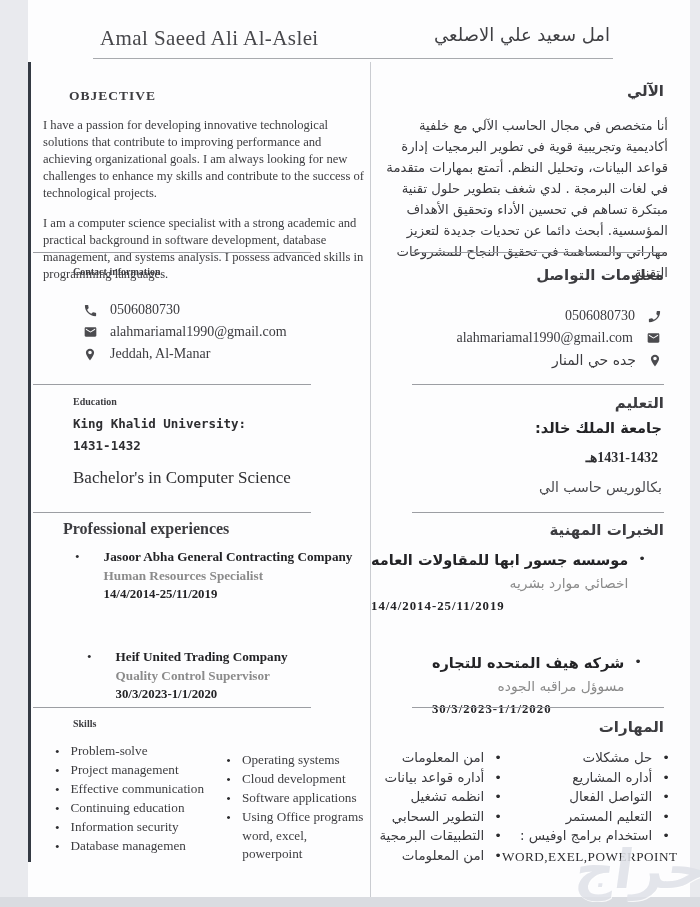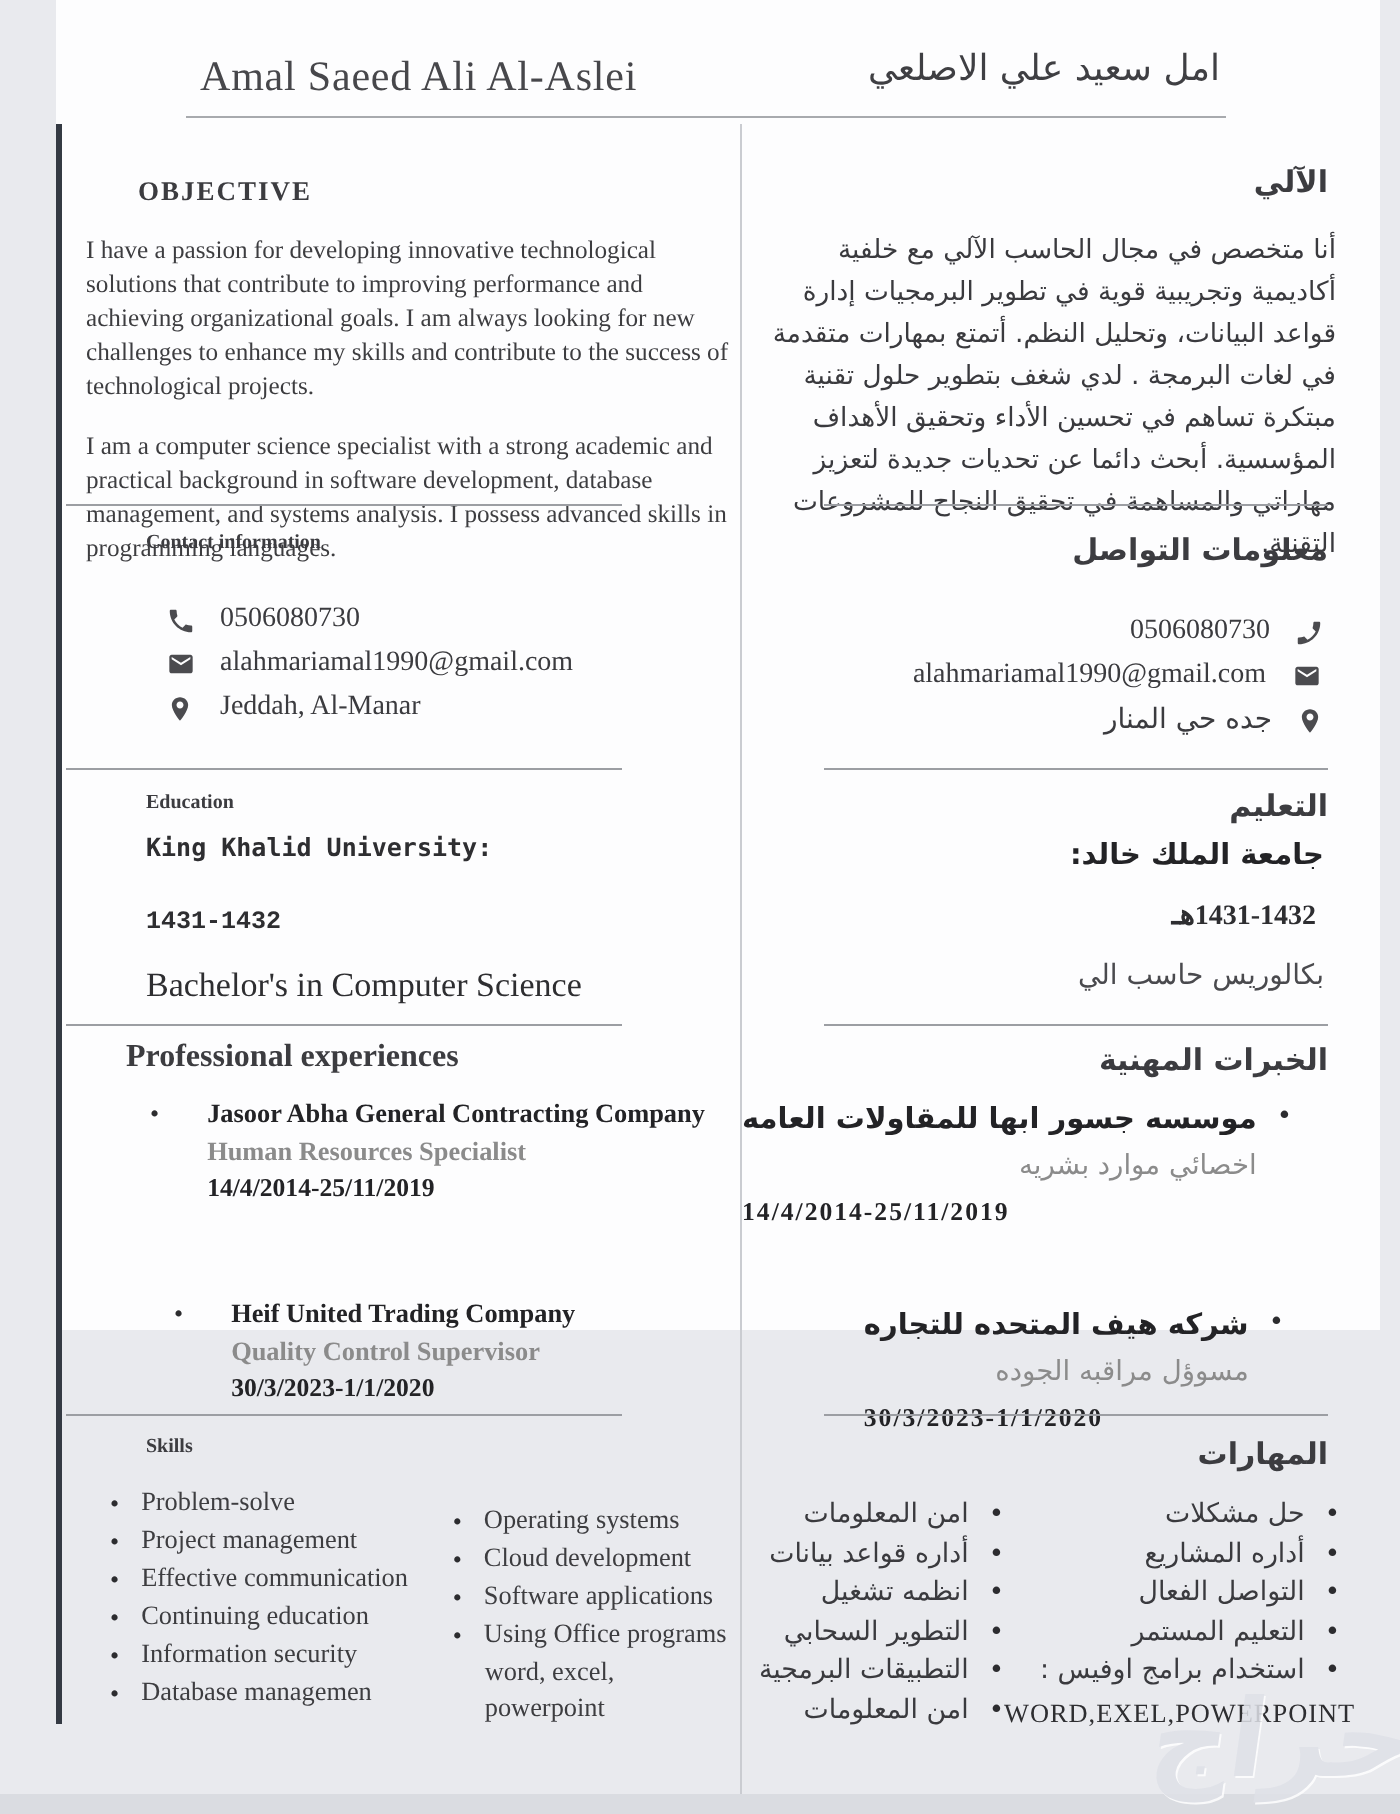--- a/index.html
+++ b/index.html
@@ -4,21 +4,21 @@
 <style>
   html,body{margin:0;padding:0;}
   body{
     width:700px;height:907px;position:relative;
     background:#e9eaee;
     font-family:"Liberation Serif", serif;
     color:#3d3d40;
     overflow:hidden;
   }
   .sheet{
-    position:absolute;left:28px;top:0;width:662px;height:665px;
+    position:absolute;left:28px;top:0;width:662px;height:897px;
     background:#fdfdfe;
   }
   .bottom-band{
     position:absolute;left:0;top:897px;width:700px;height:10px;
     background:#dadce1;
   }
   .left-accent{
     position:absolute;left:0;top:62px;width:3px;height:800px;
     background:#343a43;
   }
@@ -53,21 +53,21 @@
   .obj-title{padding:26px 0 0 38px;font-size:13.5px;letter-spacing:1px;}
   .obj-p{margin:13px 0 0 12px;width:330px;font-size:12.6px;line-height:17px;}
   .sec-title-en{padding:13px 0 0 42px;font-size:10px;}
   .exp-title-en{padding:7px 0 0 32px;font-size:16px;}
   .contact-rows-en{margin:22px 0 0 50px;}
   .crow{display:flex;align-items:center;height:22px;gap:11px;font-size:14px;color:#3b3b3f;}
   .crow .ic{width:18px;display:flex;justify-content:center;}
   .edu-line{margin-left:42px;color:#2e2e31;}
   .mono{font-family:"DejaVu Sans Mono",monospace;font-weight:700;font-size:12.5px;}
   .edu-school{margin-top:9px;}
-  .edu-years{margin-top:23px;font-weight:700;font-family:Liberation Mono, monospace;}
+  .edu-years{margin-top:7px;font-weight:700;}
   .edu-degree{margin-top:15px;font-size:17px;font-weight:400;}
   .exp-item-en{margin:9px 0 0 44px;display:flex;gap:10px;}
   .exp-item-en.second{margin-top:43px;margin-left:56px;}
   .bullet{font-size:13px;line-height:19px;color:#2c2c2f;}
   .exp-body-en{font-size:13.2px;line-height:19px;margin-left:14px;}
   .exp-co{font-weight:700;color:#232326;}
   .exp-role{font-weight:700;color:#8b8b8b;}
   .exp-dates{font-weight:700;color:#232326;font-size:12.8px;}
   .skills-wrap-en{display:flex;margin:13px 0 0 24px;}
   .sk-col{list-style:none;margin:0;padding:0;font-size:13.2px;}

